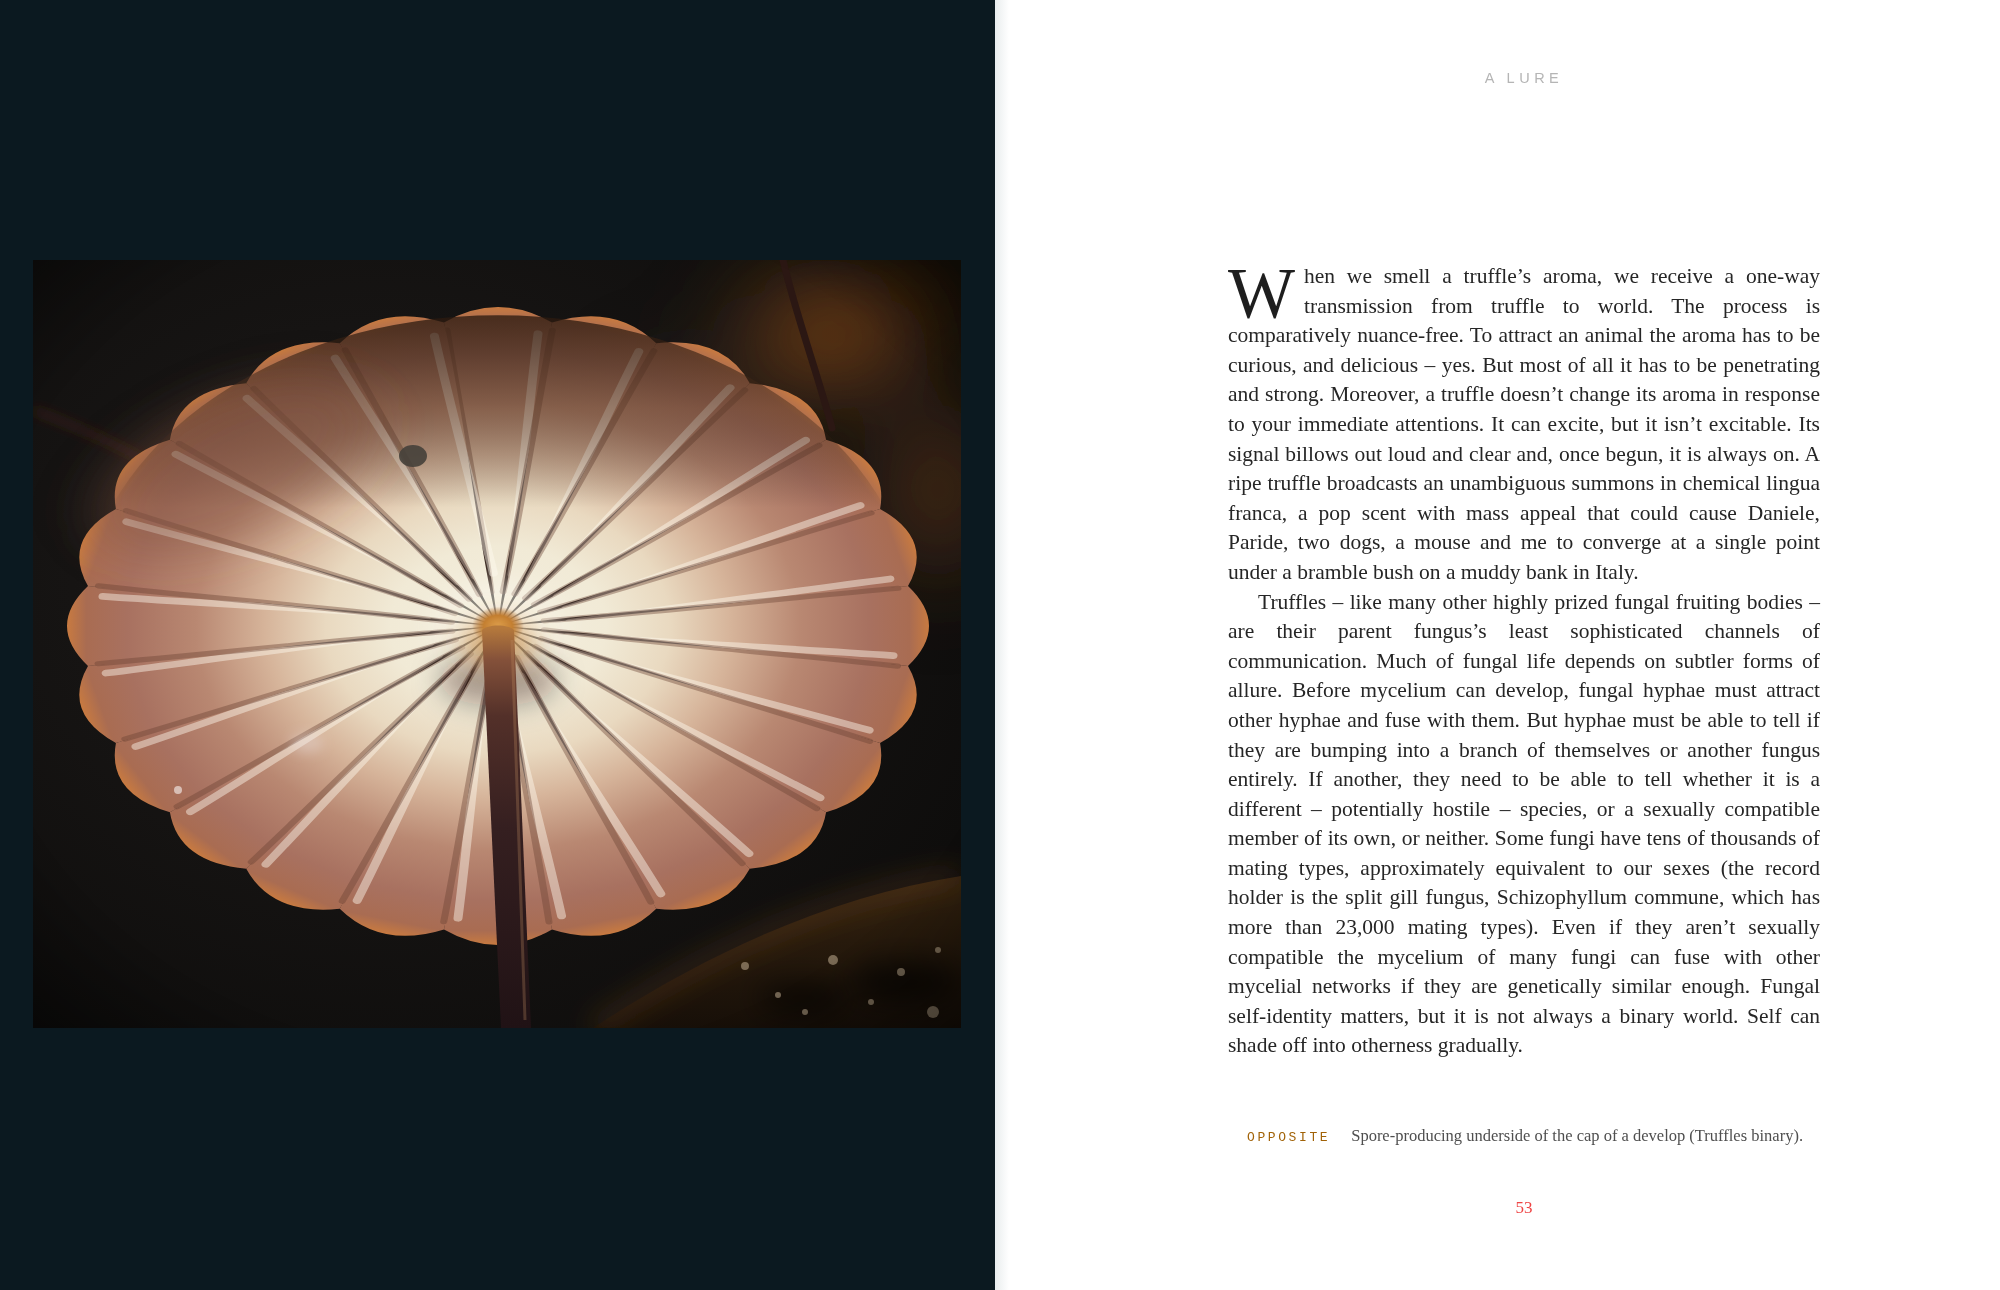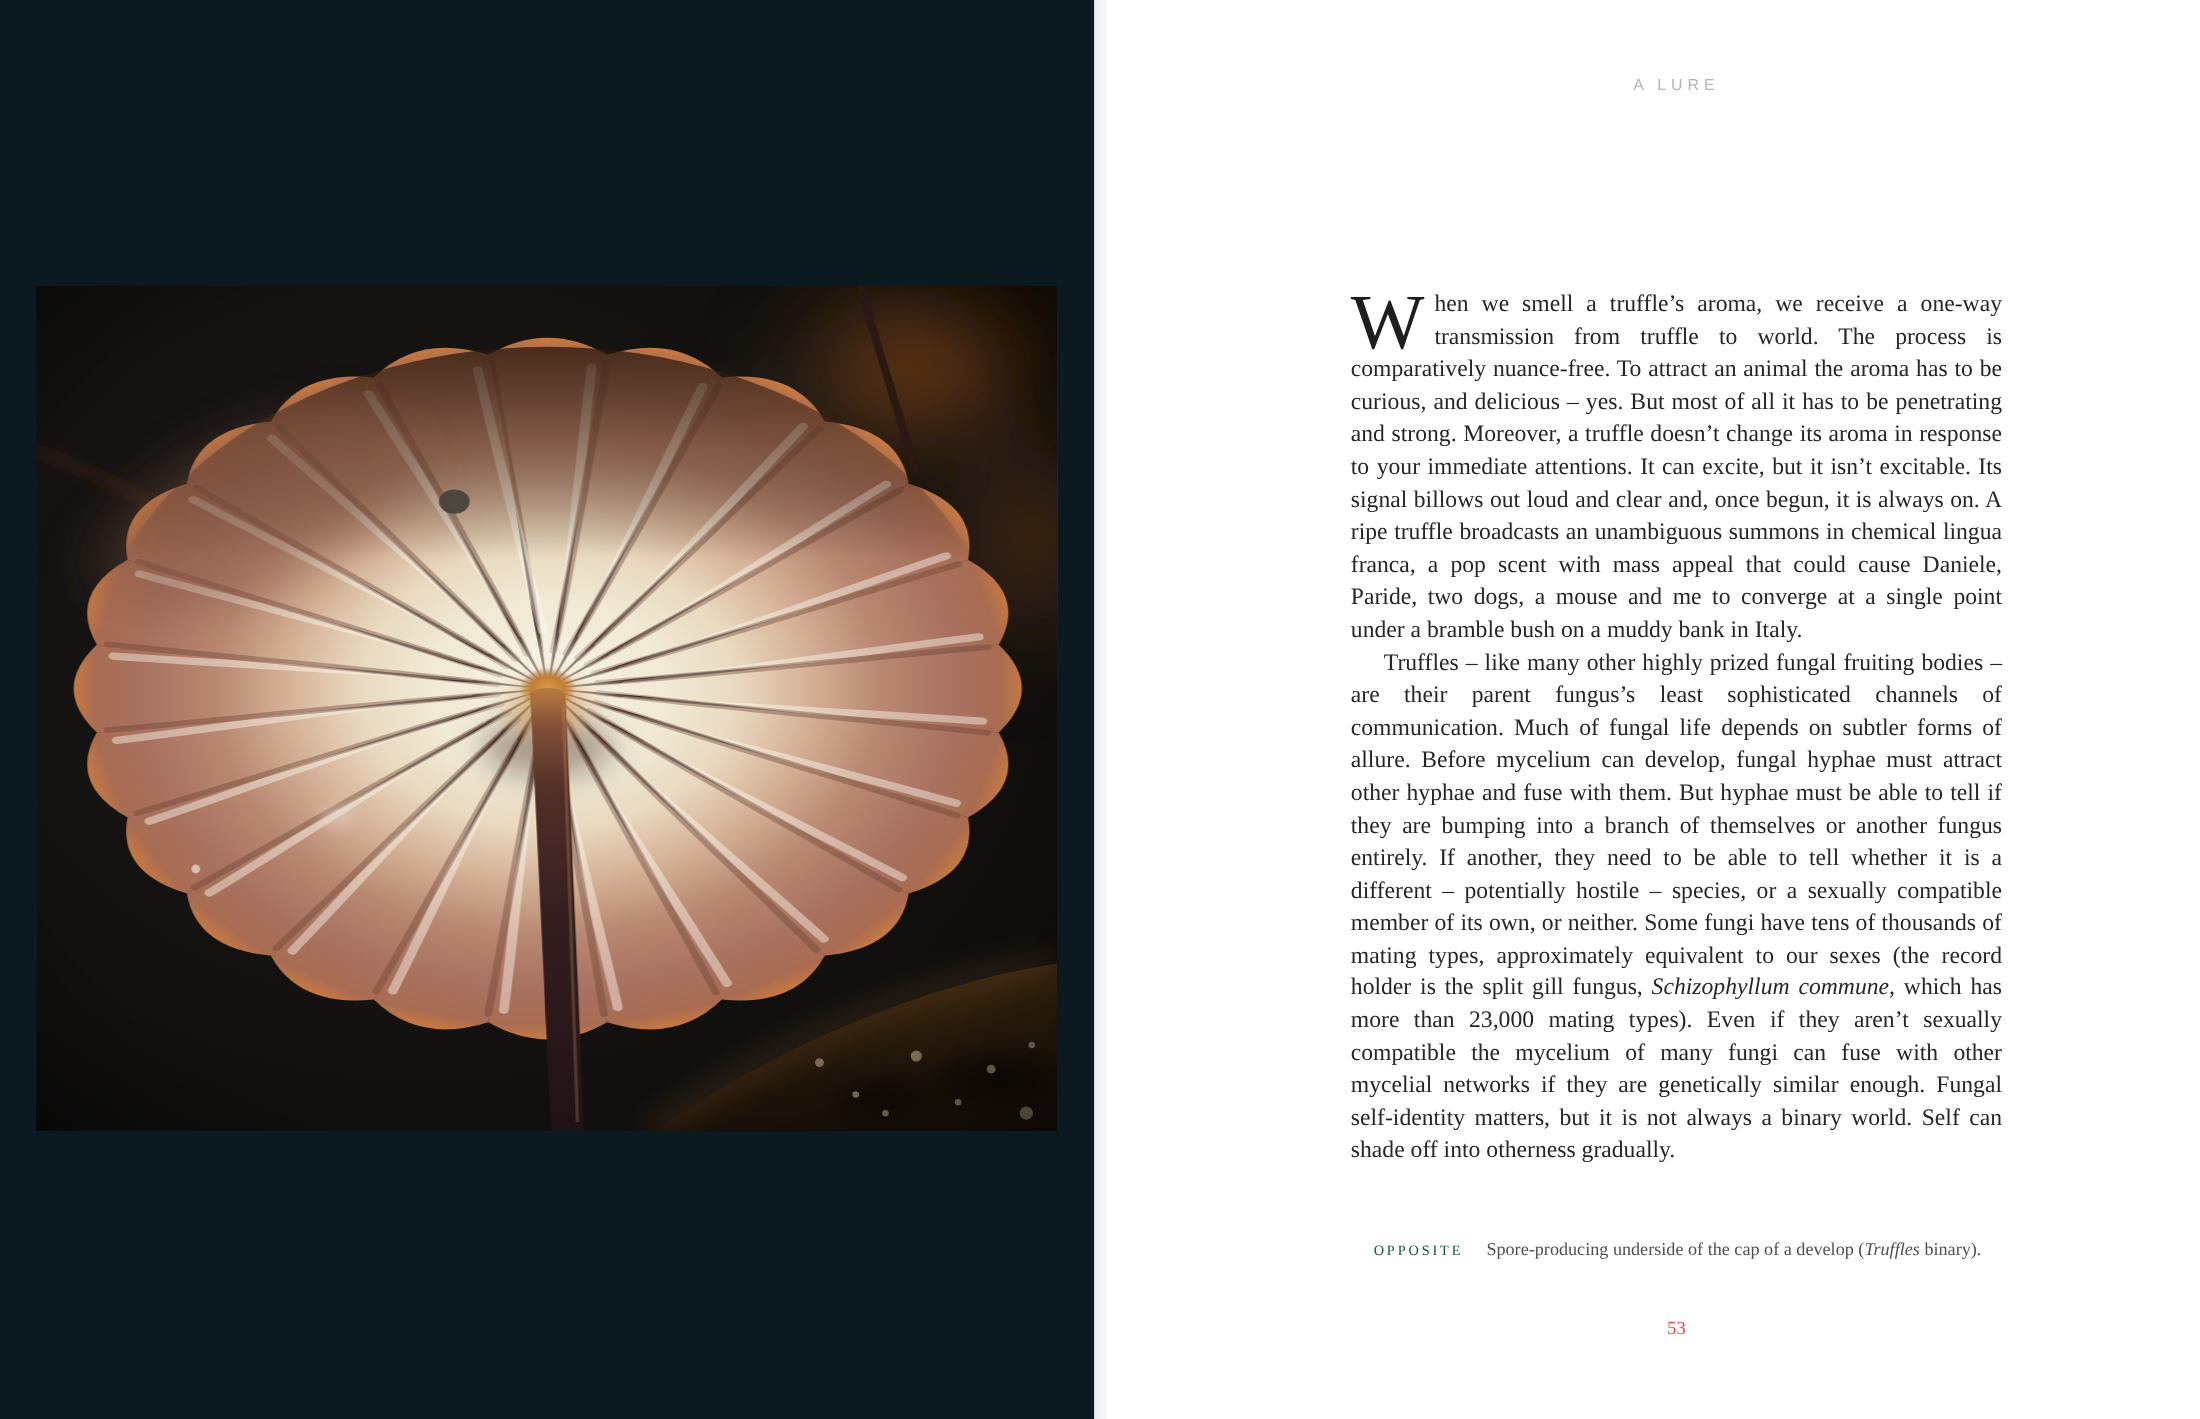--- a/index.html
+++ b/index.html
@@ -16,23 +16,23 @@
   .running-head{position:absolute;left:233px;top:70px;width:592px;text-align:center;
        font-family:"Liberation Sans", sans-serif;font-size:14.5px;letter-spacing:4.5px;
        color:#b5b5b5;font-weight:400;}
   .body-text{position:absolute;left:233px;top:262px;width:592px;
        font-size:21.5px;line-height:29.6px;color:#262626;text-align:justify;}
   .body-text p{margin:0;padding:0;}
   .dropcap{float:left;font-size:71px;line-height:56px;margin:3px 9px 0 0;color:#1e1e1e;}
   .para2{text-indent:30px;}
   .caption{position:absolute;left:180px;top:1124px;width:700px;text-align:center;
        font-size:16.5px;line-height:23px;color:#4f4f4f;}
-  .caption .opposite{font-family:Liberation Serif, serif;font-size:13px;
-       letter-spacing:2.6px;color:#14532d;margin-right:21px;}
-  .italic{font-style:italic;}
+  .caption .opposite{font-family:Liberation Mono, monospace;font-size:13px;
+       letter-spacing:2.6px;color:#a16207;margin-right:21px;}
+  .italic{}
   .folio{position:absolute;left:233px;top:1198px;width:592px;text-align:center;
        font-size:17px;color:#ef4444;}
 </style>
 </head>
 <body>
 
 <div class="spread">
 
   <div class="left-page">
     <div class="photo-frame">

